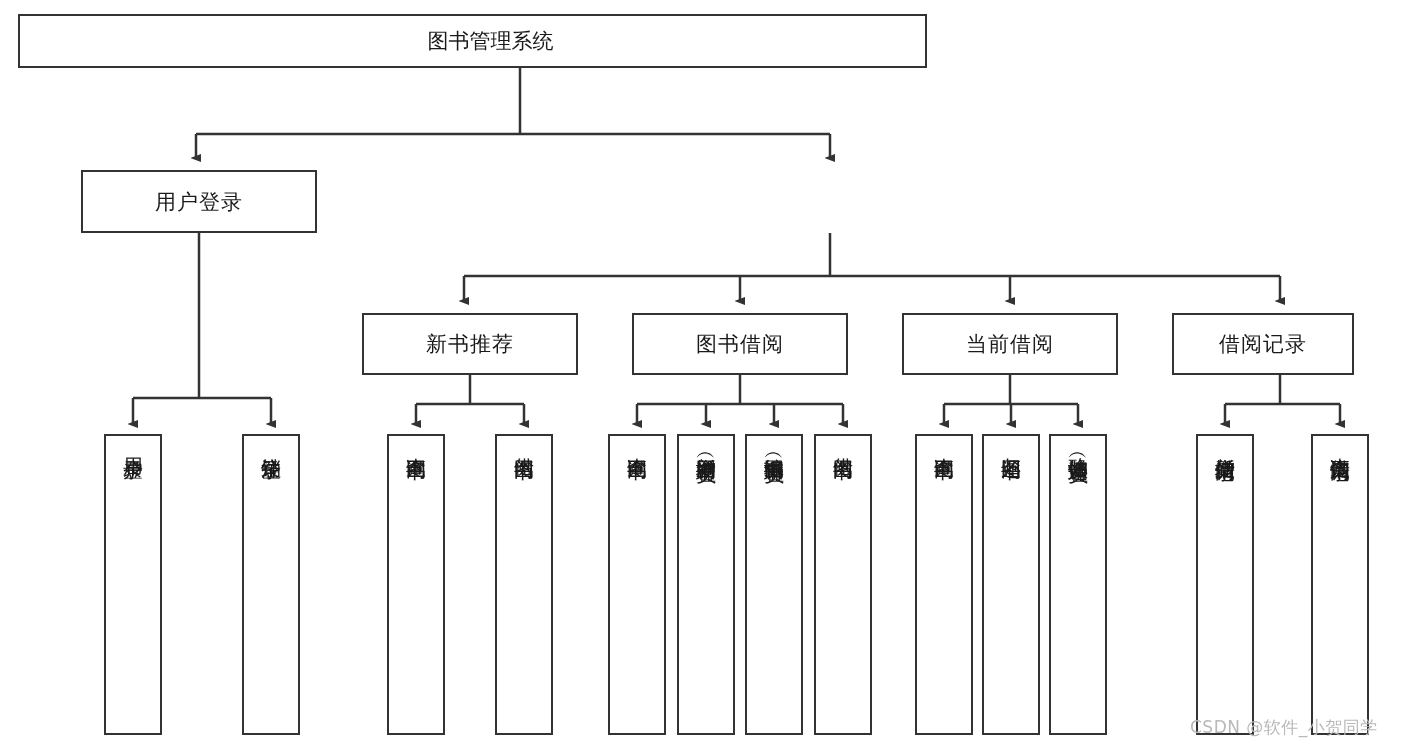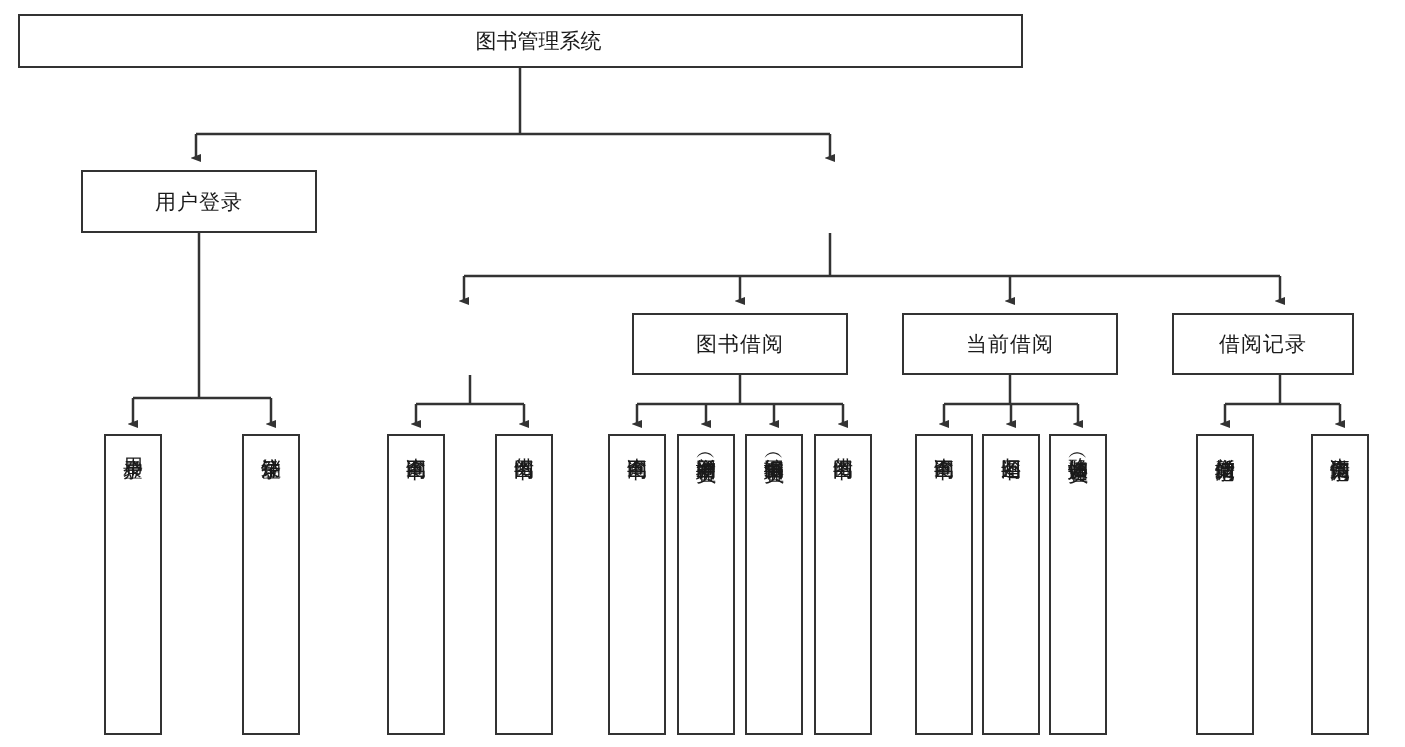--- a/index.html
+++ b/index.html
@@ -112,28 +112,31 @@
       <path d="M1011,404 L1011,424" marker-end="url(#arrow)"></path>
       <path d="M1078,404 L1078,424" marker-end="url(#arrow)"></path>
 
       <path d="M1280,375 L1280,404"></path>
       <path d="M1225,404 L1340,404"></path>
       <path d="M1225,404 L1225,424" marker-end="url(#arrow)"></path>
       <path d="M1340,404 L1340,424" marker-end="url(#arrow)"></path>
     </g>
   </svg>
 
-  <div class="node root" style="left:18px; top:14px; width:1005px; height:54px;padding-left:36px;">
+  <div class="node root" style="left:18px; top:14px; width:909px; height:54px;padding-left:36px;">
     <span>图书管理系统</span>
   </div>
 
   <div class="node h" style="left:81px; top:170px; width:236px; height:63px;">
     <span>用户登录</span>
   </div>
 
+  <div class="node h" style="left:362px; top:313px; width:216px; height:62px;">
+    <span>新书推荐</span>
+  </div>
   <div class="node h" style="left:902px; top:313px; width:216px; height:62px;">
     <span>当前借阅</span>
   </div>
   <div class="node h" style="left:632px; top:313px; width:216px; height:62px;">
     <span>图书借阅</span>
   </div>
   <div class="node h" style="left:1172px; top:313px; width:182px; height:62px;">
     <span>借阅记录</span>
   </div>
 
@@ -174,14 +177,15 @@
     <span class="vtext">确认归还（管理员）</span>
   </div>
 
   <div class="node leaf" style="left:1196px; top:434px; width:58px; height:301px;">
     <span class="vtext">新增借阅记录</span>
   </div>
   <div class="node leaf" style="left:1311px; top:434px; width:58px; height:301px;">
     <span class="vtext">查询借阅记录</span>
   </div>
 
+  <div class="watermark" style="left:1190px; top:716px;">CSDN @软件_小贺同学</div>
 
 </div>
 
 </body></html>

